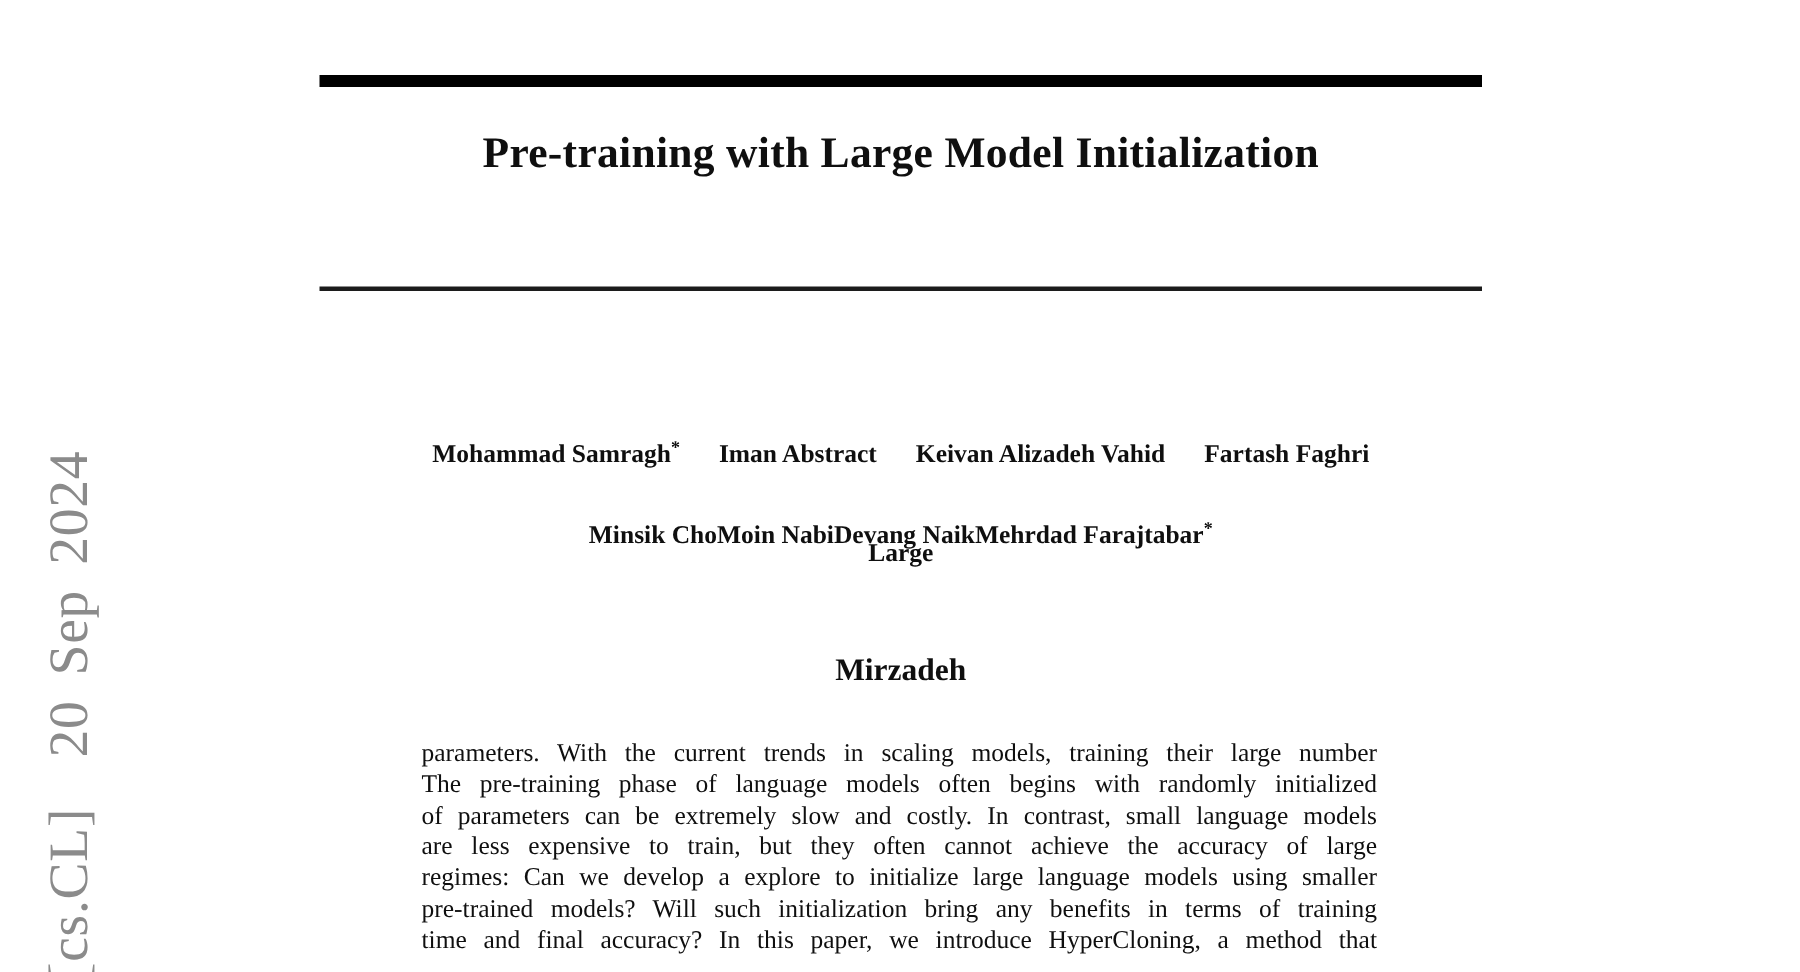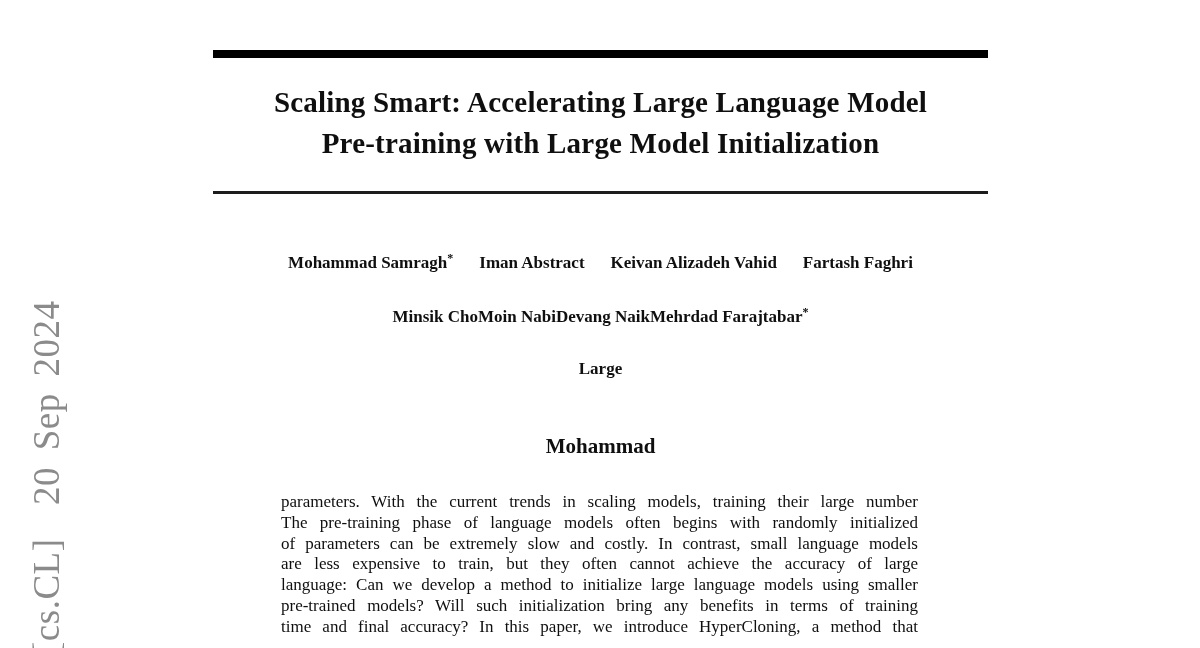--- a/index.html
+++ b/index.html
@@ -55,20 +55,21 @@
     position: absolute;
     left: 213px;
     width: 775px;
     display: flex;
     justify-content: center;
     align-items: baseline;
     font-weight: bold;
     font-size: 17px;
     line-height: 20px;
     white-space: nowrap;
+    margin-top: 40px;
   }
   .authors-row.row1 { top: 248px; gap: 26px; }
   .authors-row.row2 { top: 302px; }
   .author .mark { font-size: 12px; vertical-align: 6px; }
 
   .affiliation {
     position: absolute;
     left: 213px; top: 359px;
     width: 775px;
     text-align: center;
@@ -102,21 +103,20 @@
 </head>
 <body>
 
 <div class="page">
 
   <div class="watermark">[cs.CL]  20 Sep 2024</div>
 
   <div class="top-bar"></div>
 
   <div class="title">
-    <div>Scaling Smart: Accelerating Large Language Model</div>
     <div>Pre-training with Large Model Initialization</div>
   </div>
 
   <div class="mid-rule"></div>
 
   <div class="authors-row row1">
     <span class="author"><span>Mohammad Samragh</span><span class="mark">*</span></span>
     <span class="author"><span>Iman Abstract</span><span class="mark"></span></span>
     <span class="author"><span>Keivan Alizadeh Vahid</span><span class="mark"></span></span>
     <span class="author"><span>Fartash Faghri</span><span class="mark"></span></span>
@@ -124,25 +124,25 @@
 
   <div class="authors-row row2">
     <span class="author"><span>Minsik Cho</span><span class="mark"></span></span>
     <span class="author"><span>Moin Nabi</span><span class="mark"></span></span>
     <span class="author"><span>Devang Naik</span><span class="mark"></span></span>
     <span class="author"><span>Mehrdad Farajtabar</span><span class="mark">*</span></span>
   </div>
 
   <div class="affiliation">Large</div>
 
-  <div class="abstract-heading">Mohammad</div>
+  <div class="abstract-heading">Mirzadeh</div>
 
   <div class="abstract-body">
     <div class="abs-line">parameters. With the current trends in scaling models, training their large number</div>
     <div class="abs-line">The pre-training phase of language models often begins with randomly initialized</div>
     <div class="abs-line">of parameters can be extremely slow and costly. In contrast, small language models</div>
     <div class="abs-line">are less expensive to train, but they often cannot achieve the accuracy of large</div>
-    <div class="abs-line">language: Can we develop a method to initialize large language models using smaller</div>
+    <div class="abs-line">regimes: Can we develop a explore to initialize large language models using smaller</div>
     <div class="abs-line">pre-trained models? Will such initialization bring any benefits in terms of training</div>
     <div class="abs-line">time and final accuracy? In this paper, we introduce HyperCloning, a method that</div>
   </div>
 
 </div>
 
 </body></html>

